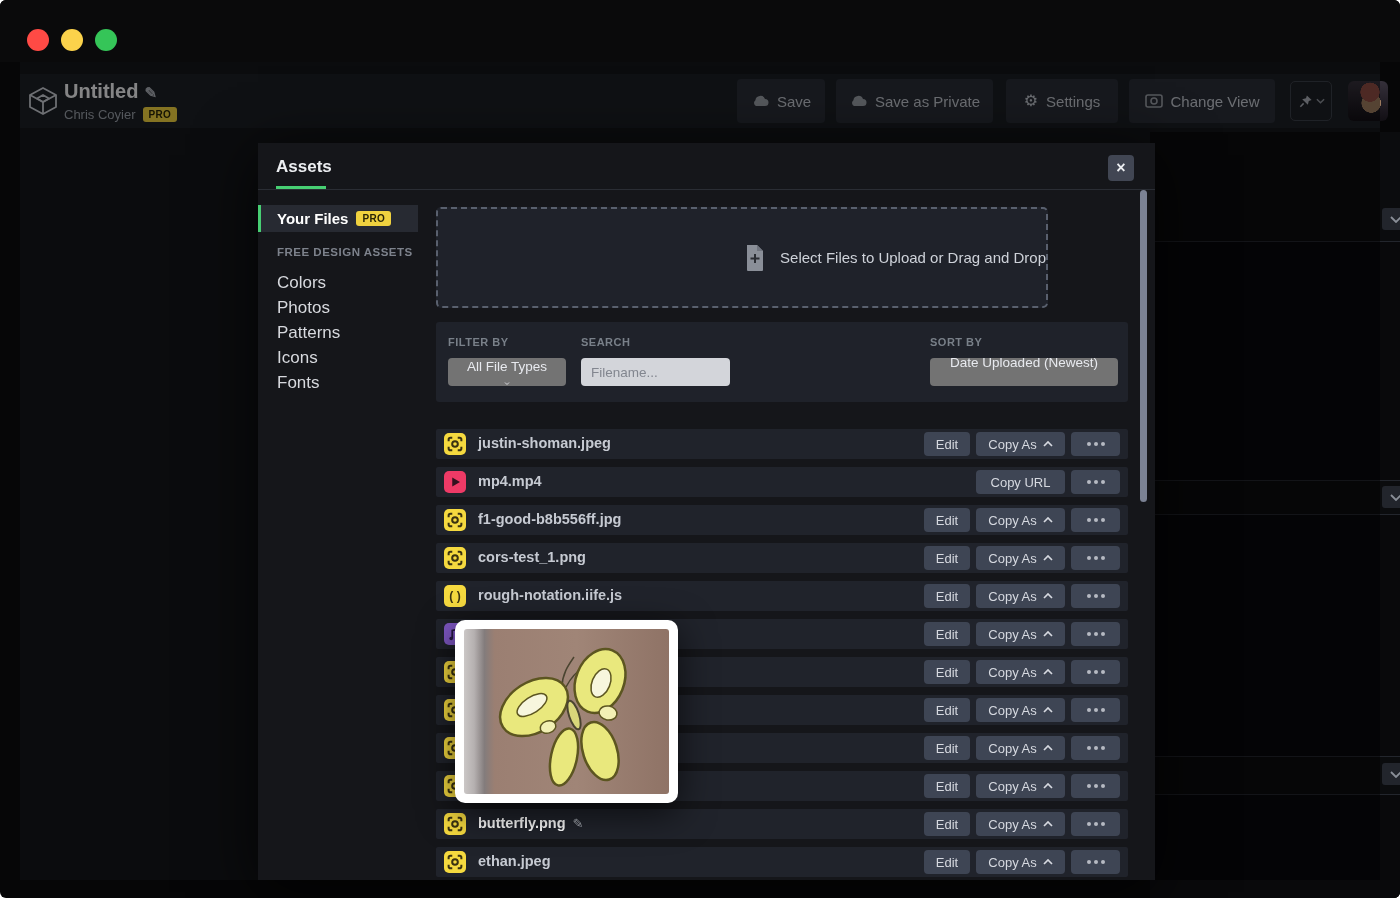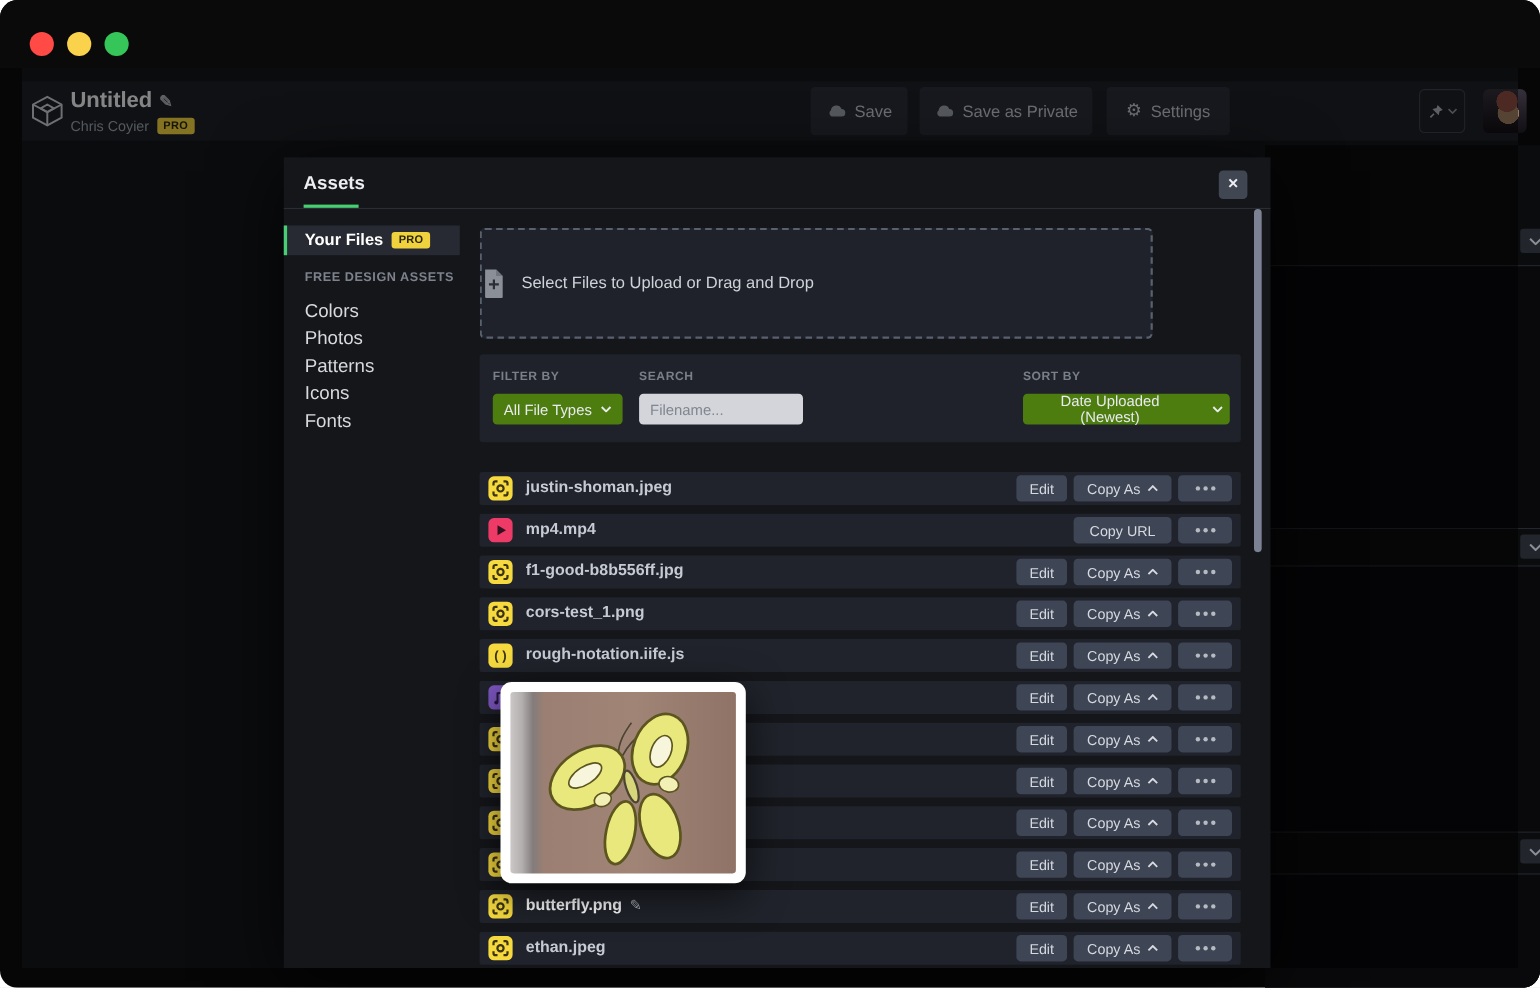--- a/index.html
+++ b/index.html
@@ -1,17 +1,17 @@
 <!DOCTYPE html>
 <html><head>
 <meta charset="utf-8">
 <style>
   html,body{margin:0;padding:0;background:#ffffff;}
   body{width:1400px;height:898px;overflow:hidden;font-family:"Liberation Sans", sans-serif;}
-  .window{position:relative;width:1400px;height:898px;background:#060607;border-radius:16px;overflow:hidden;}
+  .window{position:relative;width:1400px;height:898px;background:#060607;border-radius:6px;overflow:hidden;}
   
   .titlebar{position:absolute;left:0;top:0;width:100%;height:62px;background:#0a0a0b;}
   .light{position:absolute;top:29px;width:22px;height:22px;border-radius:50%;}
   .light.red{left:27px;background:#ff4a45;}
   .light.yellow{left:61px;background:#fbd24b;}
   .light.green{left:95px;background:#35c558;}
   
   .app{position:absolute;left:20px;top:62px;width:1360px;height:818px;background:#15171b;}
   .app-header{position:absolute;left:0;top:12px;width:1360px;height:54px;background:#1d2025;}
   .logo{position:absolute;left:7px;top:11px;width:32px;height:32px;color:#c7cad1;}
@@ -41,26 +41,26 @@
   .m-underline{position:absolute;left:18px;top:43px;width:50px;height:3px;background:#47cf73;}
   .m-divider{position:absolute;left:0;top:46px;width:897px;height:1px;background:#2a2d34;}
   .m-close{position:absolute;left:850px;top:12px;width:26px;height:26px;background:#414653;border:none;border-radius:4px;color:#eef0f3;font-size:16px;font-weight:bold;line-height:26px;text-align:center;cursor:pointer;padding:0;}
   .m-scroll{position:absolute;left:882px;top:47px;width:7px;height:312px;background:#7b8294;border-radius:4px;}
   
   .side-active{position:absolute;left:0;top:62px;width:160px;height:27px;background:#272a32;border-left:3px solid #47cf73;display:flex;align-items:center;gap:8px;padding-left:16px;box-sizing:border-box;cursor:pointer;}
   .side-active .lbl{font-size:15px;font-weight:bold;color:#ffffff;}
   .side-sec{position:absolute;left:19px;top:103px;font-size:11.5px;font-weight:bold;color:#7d828c;letter-spacing:.5px;}
   .side-item{position:absolute;left:19px;width:130px;height:20px;font-size:17px;color:#d7d9de;cursor:pointer;}
   
-  .dropzone{position:absolute;left:178px;top:64px;width:612px;height:101px;background:#1f222a;border:2px dashed #59606e;border-radius:5px;box-sizing:border-box;display:flex;align-items:center;justify-content:flex-start;gap:14px;cursor:pointer;}
+  .dropzone{position:absolute;left:178px;top:64px;width:612px;height:101px;background:#1f222a;border:2px dashed #59606e;border-radius:5px;box-sizing:border-box;display:flex;align-items:center;justify-content:flex-end;gap:14px;cursor:pointer;}
   .dz-text{font-size:15px;color:#ced2d9;}
   
   .fpanel{position:absolute;left:178px;top:179px;width:692px;height:80px;background:#1f222a;border-radius:3px;}
   .flabel{position:absolute;top:14px;font-size:11px;font-weight:bold;color:#798089;letter-spacing:.5px;}
-  .fdd{position:absolute;top:36px;height:28px;background:#4d7c0f;border:none;border-radius:4px;color:#e8eaef;font-size:13.5px;font-family:inherit;display:flex;align-items:center;justify-content:center;gap:8px;cursor:pointer;}
+  .fdd{position:absolute;top:36px;height:28px;background:#737373;border:none;border-radius:4px;color:#e8eaef;font-size:13.5px;font-family:inherit;display:flex;align-items:center;justify-content:center;gap:8px;cursor:pointer;flex-direction:column;}
   .fsearch{position:absolute;top:36px;height:28px;background:#d3d5da;border:none;border-radius:4px;font-size:13.5px;font-family:inherit;color:#30343c;padding:0 10px;box-sizing:border-box;}
   .fsearch::placeholder{color:#82868f;}
   
   .row{position:absolute;left:178px;width:692px;height:30px;background:#20232b;border-radius:2px;}
   .ficon{position:absolute;left:8px;top:4px;width:22px;height:22px;border-radius:5px;display:flex;align-items:center;justify-content:center;}
   .ficon.image,.ficon.js{background:#f5d93f;color:#3a3211;}
   .ficon.video{background:#ee3a66;color:#33121f;}
   .ficon.purple{background:#7e57c2;color:#241640;}
   .ficon.js span{font-size:12px;font-weight:bold;line-height:1;}
   .fname{position:absolute;left:42px;top:6px;font-size:14.5px;font-weight:bold;color:#c6cad2;white-space:nowrap;}
@@ -111,20 +111,27 @@
       </button>
       <button class="hbtn" style="left:816px;width:157px;">
         <svg width="18" height="12" viewBox="0 0 18 12">
             <path d="M14 11a3.5 3.5 0 0 0 0-7A5 5 0 0 0 4.4 5.2 3.4 3.4 0 0 0 5 11z" fill="#9ca0a8"></path>
           </svg>
         <span>Save as Private</span>
       </button>
       <button class="hbtn" style="left:986px;width:112px;">
         <span class="gear-glyph">⚙</span>
         <span>Settings</span>
+      </button>
+      <button class="hbtn" style="left:1109px;width:146px;">
+        <svg width="18" height="14" viewBox="0 0 18 14">
+            <rect x="1" y="1" width="16" height="12" rx="2" fill="none" stroke="#9ca0a8" stroke-width="1.6"></rect>
+            <circle cx="9" cy="7" r="3" fill="none" stroke="#9ca0a8" stroke-width="1.6"></circle>
+          </svg>
+        <span>Change View</span>
       </button>
       <button class="pinbtn" style="left:1270px;">
         <svg width="15" height="15" viewBox="0 0 16 16">
             <path d="M9.5 1.5 L14.5 6.5 L11.5 7.5 L10.5 11.5 L4.5 5.5 L8.5 4.5 Z" fill="#a9adb6"></path>
             <line x1="6" y1="10" x2="2.5" y2="13.5" stroke="#a9adb6" stroke-width="1.6"></line>
           </svg>
         <svg width="9" height="6" viewBox="0 0 10 6">
             <polyline points="1,1 5,5 9,1" fill="none" stroke="#8a8f98" stroke-width="1.6"></polyline>
           </svg>
       </button>

